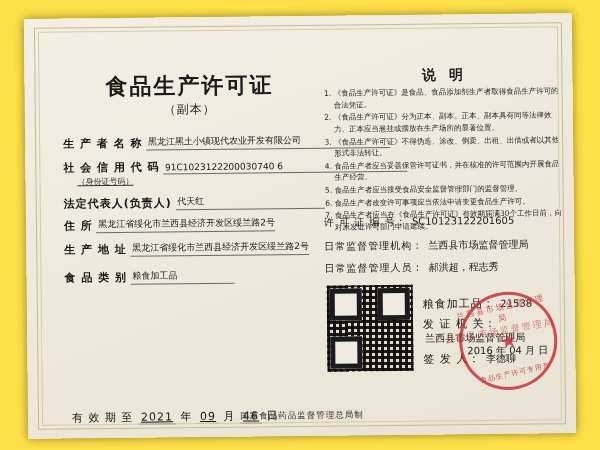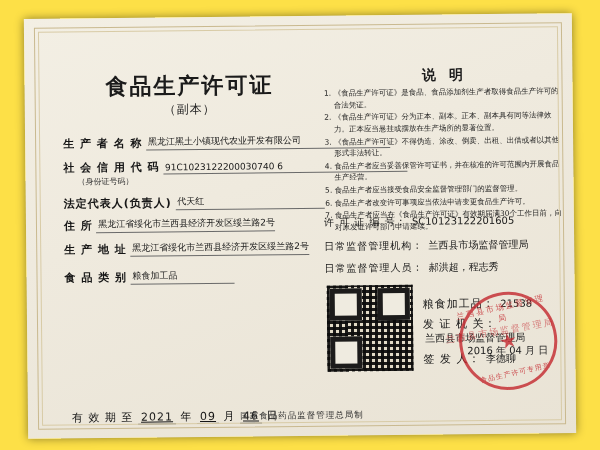--- a/index.html
+++ b/index.html
@@ -54,21 +54,21 @@
   .notice ol{margin:0;padding-left:11px;}
 
   
   .field{position:absolute;left:38px;font-size:11px;color:#161616;}
   .flabel{display:inline-block;letter-spacing:1px;font-weight:bold;}
   .fval{
     display:inline-block;border-bottom:1px solid #6a6a6a;
     font-size:9px;color:#1a1a1a;padding:0 2px 1px 2px;
     vertical-align:bottom;white-space:nowrap;overflow:hidden;
   }
-  .sub-note{font-size:8px;color:#333;letter-spacing:0;}
+  .sub-note{font-size:8px;color:#333;letter-spacing:0;text-decoration:underline;}
 
   
   .rfield{position:absolute;font-size:10px;color:#161616;}
   .rlabel{display:inline-block;letter-spacing:1px;}
   .rval{display:inline-block;font-size:10px;color:#1a1a1a;padding-left:2px;}
 
   .qr{
     position:absolute;left:300px;top:270px;width:86px;height:86px;
     background:
       repeating-linear-gradient(0deg,#111 0 3px,#f0ece1 3px 6px),

